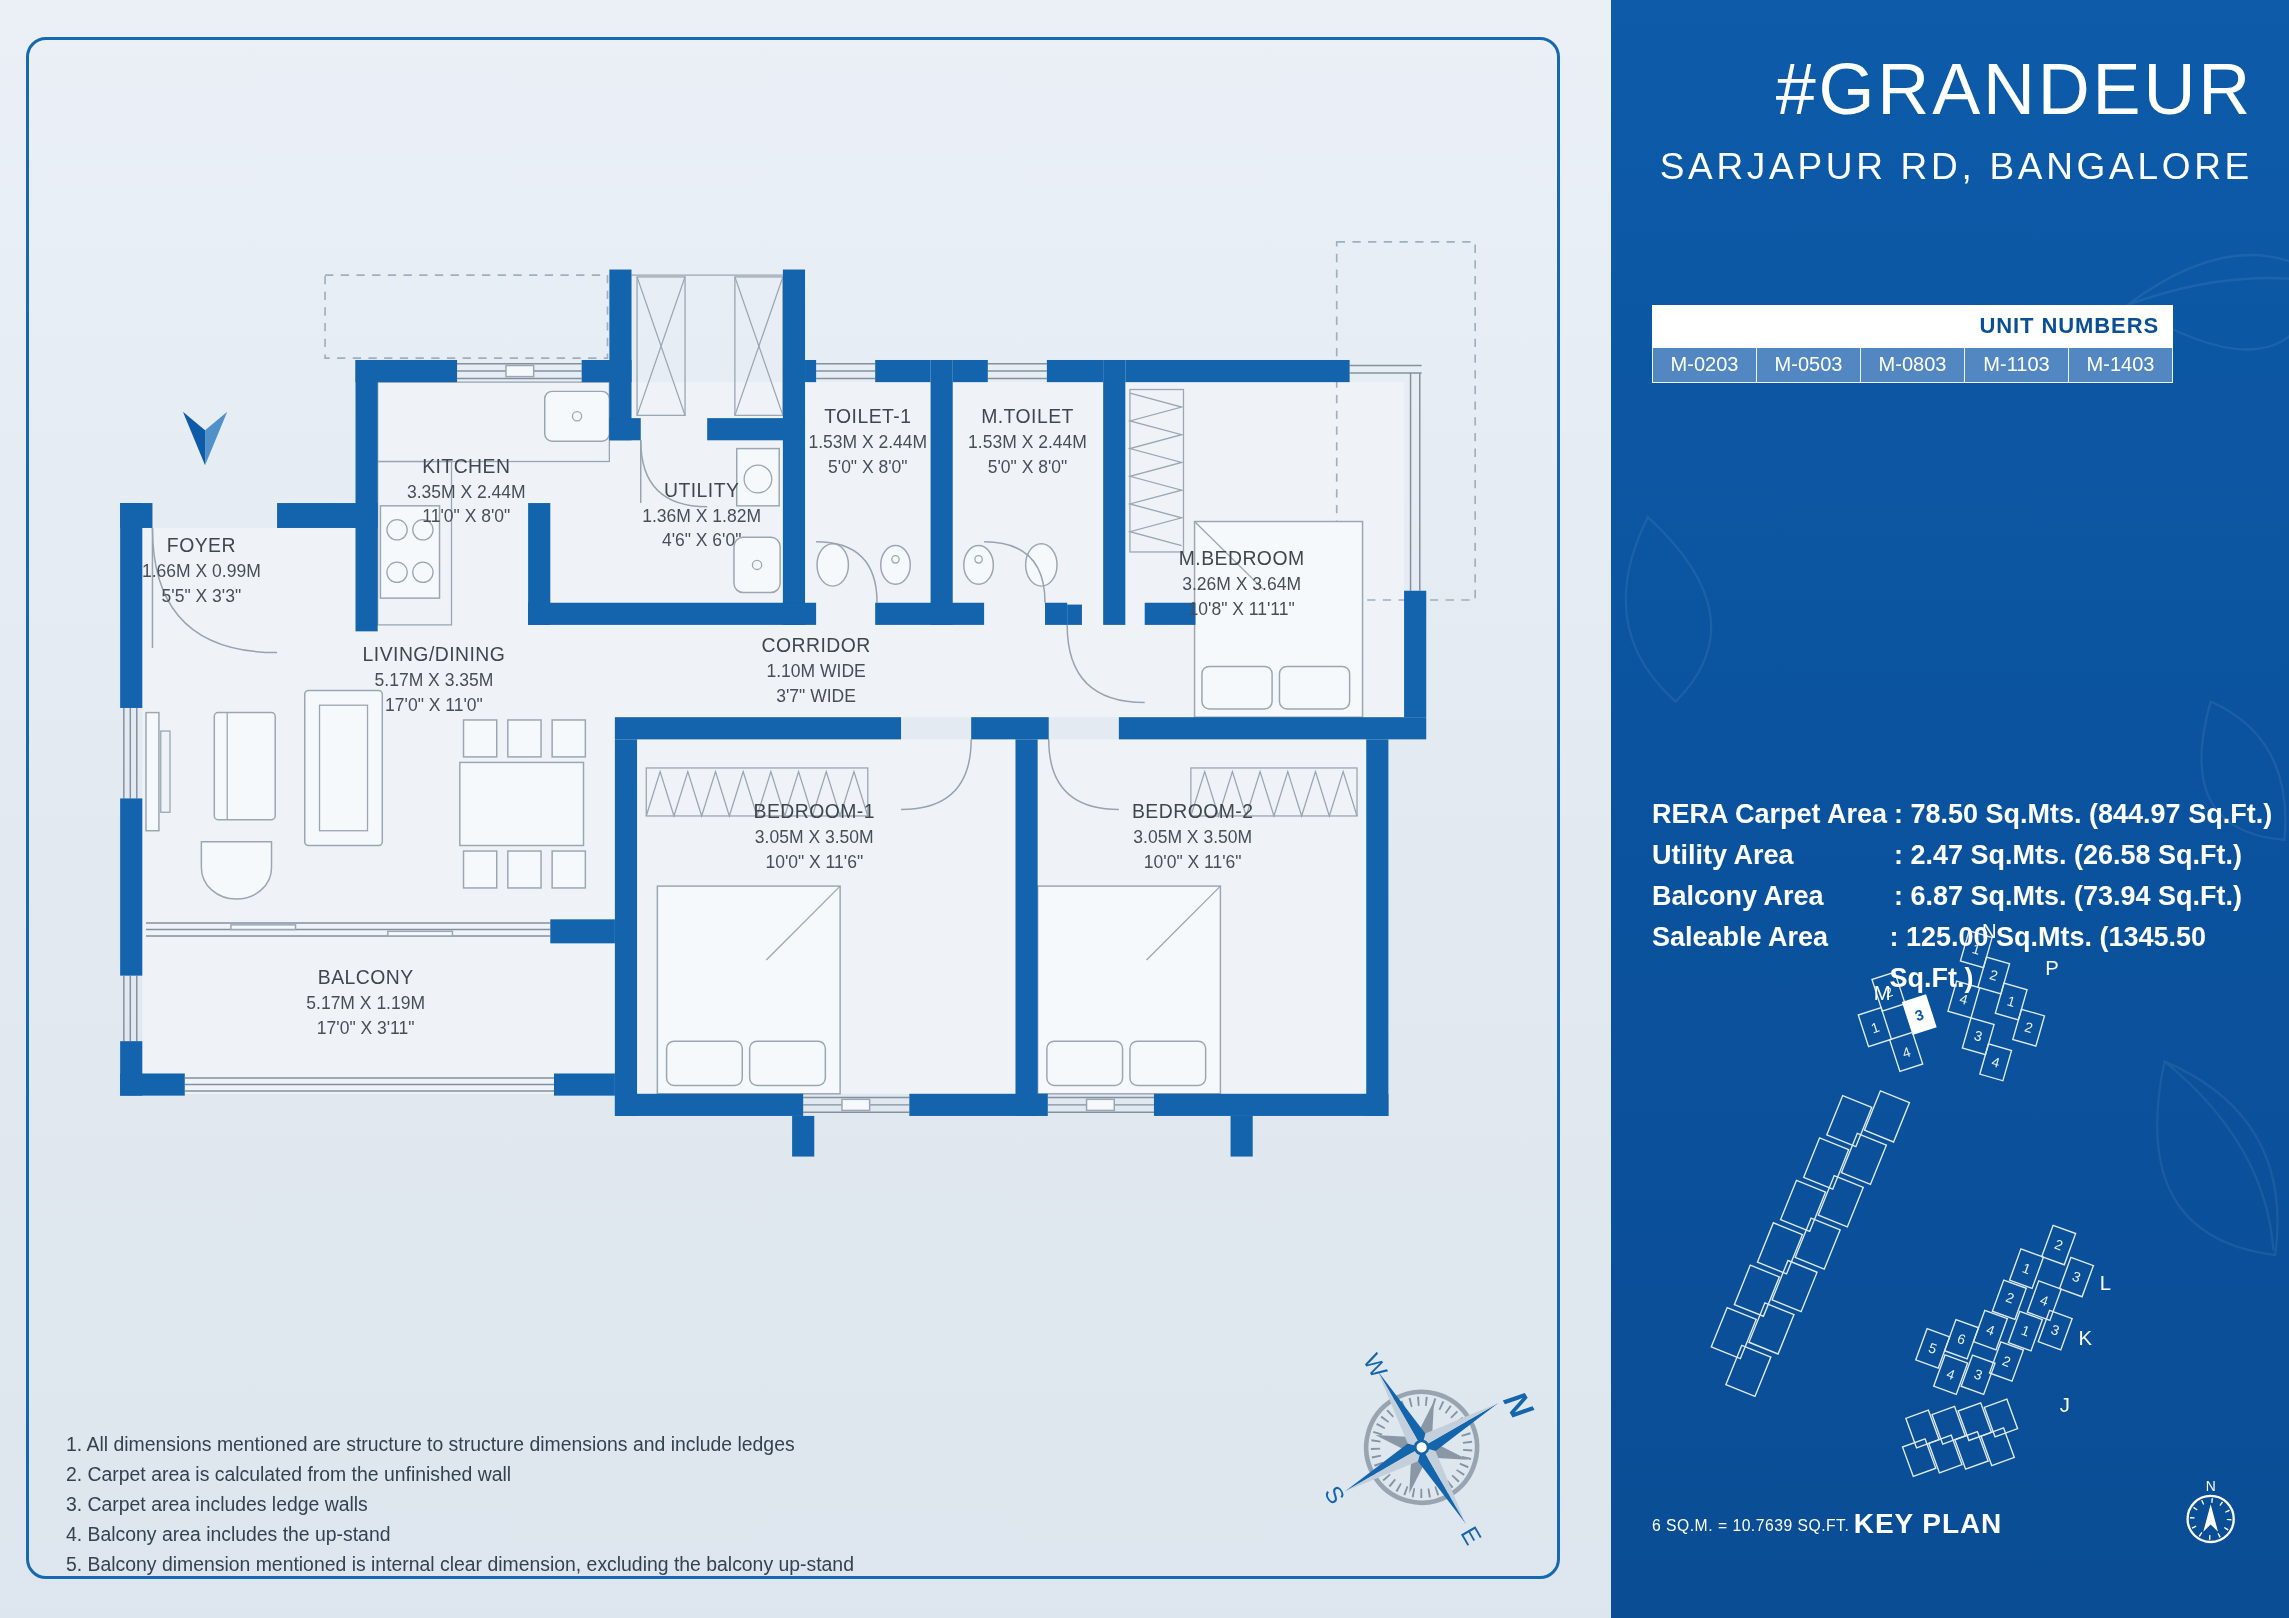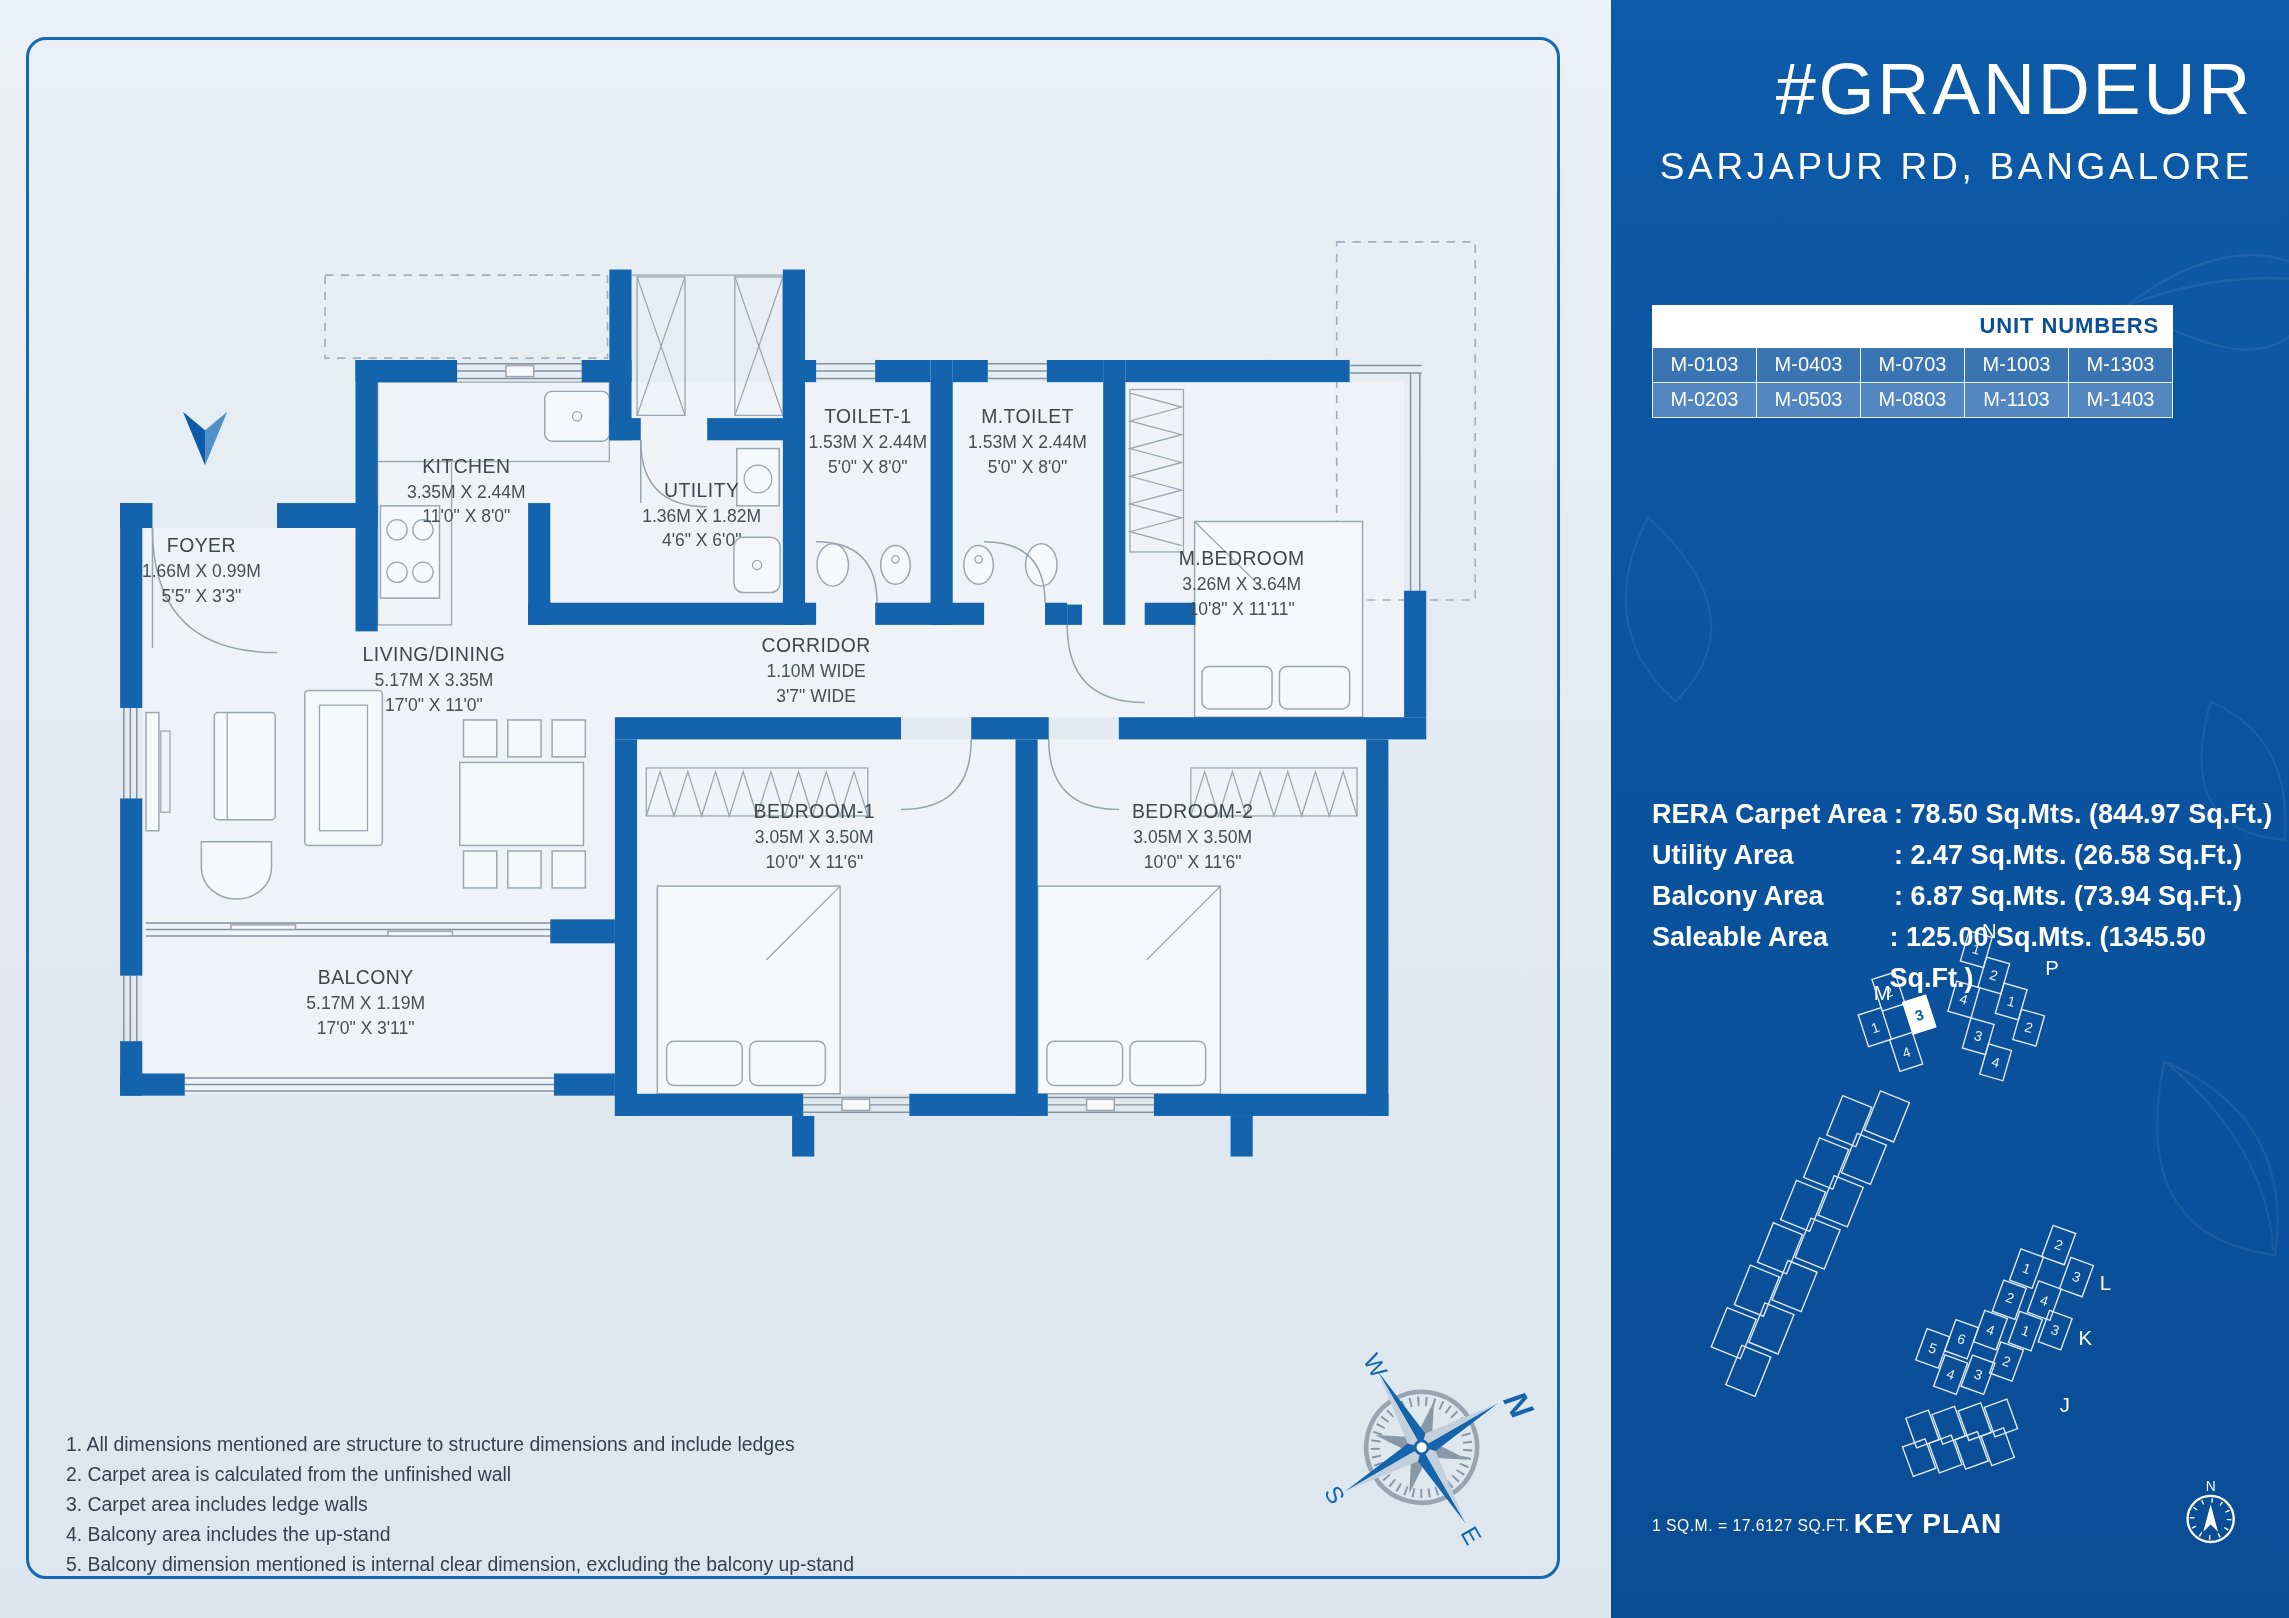--- a/index.html
+++ b/index.html
@@ -478,27 +478,20 @@
   <div class="ptitle">#GRANDEUR</div>
   <div class="psub">SARJAPUR RD, BANGALORE</div>
 
   <table class="utable">
     <thead>
       <tr>
           <th colspan="5">UNIT NUMBERS</th>
         </tr>
     </thead>
     <tbody>
-        <tr>
-          <td>M-0103</td>
-          <td>M-0403</td>
-          <td>M-0703</td>
-          <td>M-1003</td>
-          <td>M-1303</td>
-        </tr>
         <tr class="alt">
           <td>M-0203</td>
           <td>M-0503</td>
           <td>M-0803</td>
           <td>M-1103</td>
           <td>M-1403</td>
         </tr>
       </tbody>
   </table>
 
@@ -514,16 +507,16 @@
     <div class="arow">
         <span class="al">Balcony Area</span>
         <span>: 6.87 Sq.Mts. (73.94 Sq.Ft.)</span>
       </div>
     <div class="arow">
         <span class="al">Saleable Area</span>
         <span>: 125.00 Sq.Mts. (1345.50 Sq.Ft.)</span>
       </div>
   </div>
 
-  <div class="scalenote">1 SQ.M. = 17.6127 SQ.FT.</div>
+  <div class="scalenote">6 SQ.M. = 10.7639 SQ.FT.</div>
   <div class="kplabel">KEY PLAN</div>
 </div>
 
 
 </body></html>

